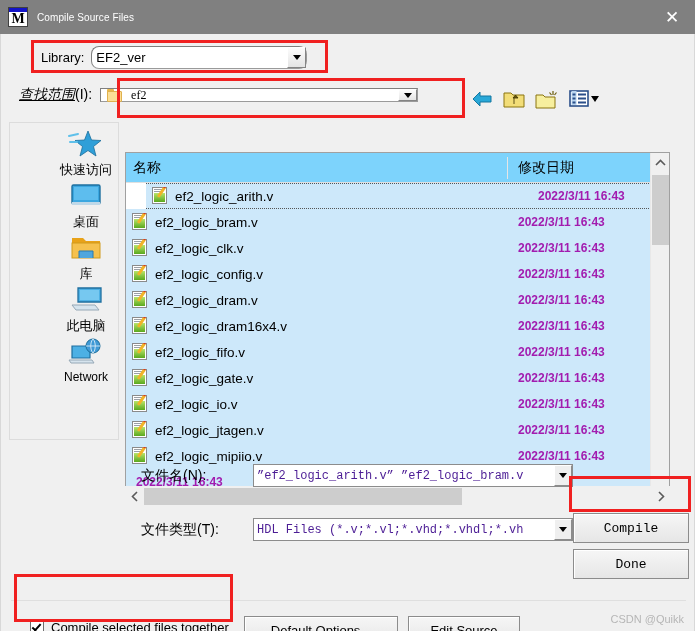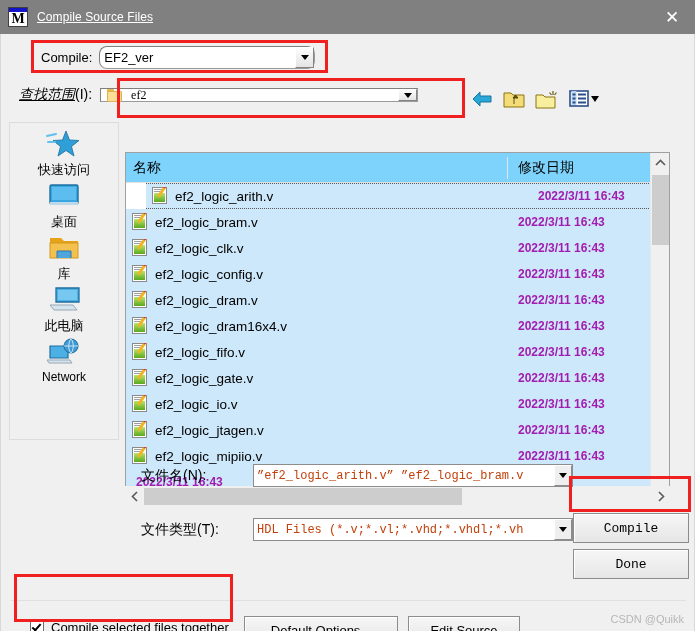--- a/index.html
+++ b/index.html
@@ -42,23 +42,22 @@
   .title-icon .m {
     font-family: "Liberation Serif", serif;
     font-weight: bold;
     font-size: 14px;
     line-height: 15px;
     color: #000;
   }
   .title-text {
     margin-left: 9px;
     color: #ffffff;
-    font-size: 12px;
+    font-size: 10px;
     letter-spacing: 0.1px;
-    text-decoration: underline;
   }
   .title-close {
     position: absolute;
     right: 0; top: 0;
     width: 46px; height: 34px;
     display: flex; align-items: center; justify-content: center;
     color: #ffffff;
     font-size: 17px;
     cursor: pointer;
   }
@@ -171,22 +170,23 @@
 
   
   .places {
     position: absolute;
     left: 8px; top: 88px;
     width: 110px; height: 318px;
     border: 1px solid #dcdcdc;
     background: #f0f0f0;
     display: flex;
     flex-direction: column;
-    align-items: center;
+    align-items: flex-start;
     padding-top: 4px;
+    padding-left: 24px;
   }
   .place {
     width: 104px;
     display: flex;
     flex-direction: column;
     align-items: center;
     margin-bottom: 2px;
     cursor: pointer;
   }
   .place-icon {
@@ -368,21 +368,21 @@
     align-items: center;
     border: 1px solid #8c8c8c;
     background: #ffffff;
     height: 23px;
     width: 320px;
   }
   .txtcombo .tc-text {
     flex: 1;
     font-family: "Liberation Mono", monospace;
     font-size: 12px;
-    color: #c2410c;
+    color: #4c1d95;
     padding-left: 3px;
     white-space: nowrap;
     overflow: hidden;
   }
   .txtcombo .tc-arrow {
     width: 18px;
     align-self: stretch;
     background: #efefef;
     border: 1px solid #ffffff;
     border-right-color: #8c8c8c;
@@ -493,21 +493,21 @@
       <div class="bar"></div>
       <div class="m">M</div>
     </div>
     <div class="title-text">Compile Source Files</div>
     <div class="title-close">✕</div>
   </div>
 
   <div class="dialog-body">
 
     <div class="library-row">
-      <div class="library-label">Compile:</div>
+      <div class="library-label">Library:</div>
       <div class="combo" id="library-combo">
         <div class="combo-text">EF2_ver</div>
         <div class="combo-arrow">
             <span class="tri-down"></span>
           </div>
       </div>
     </div>
 
     <div class="lookin-row">
       <div class="lookin-label"><u>查找范围</u><span>(I)</span><span>:</span></div>

